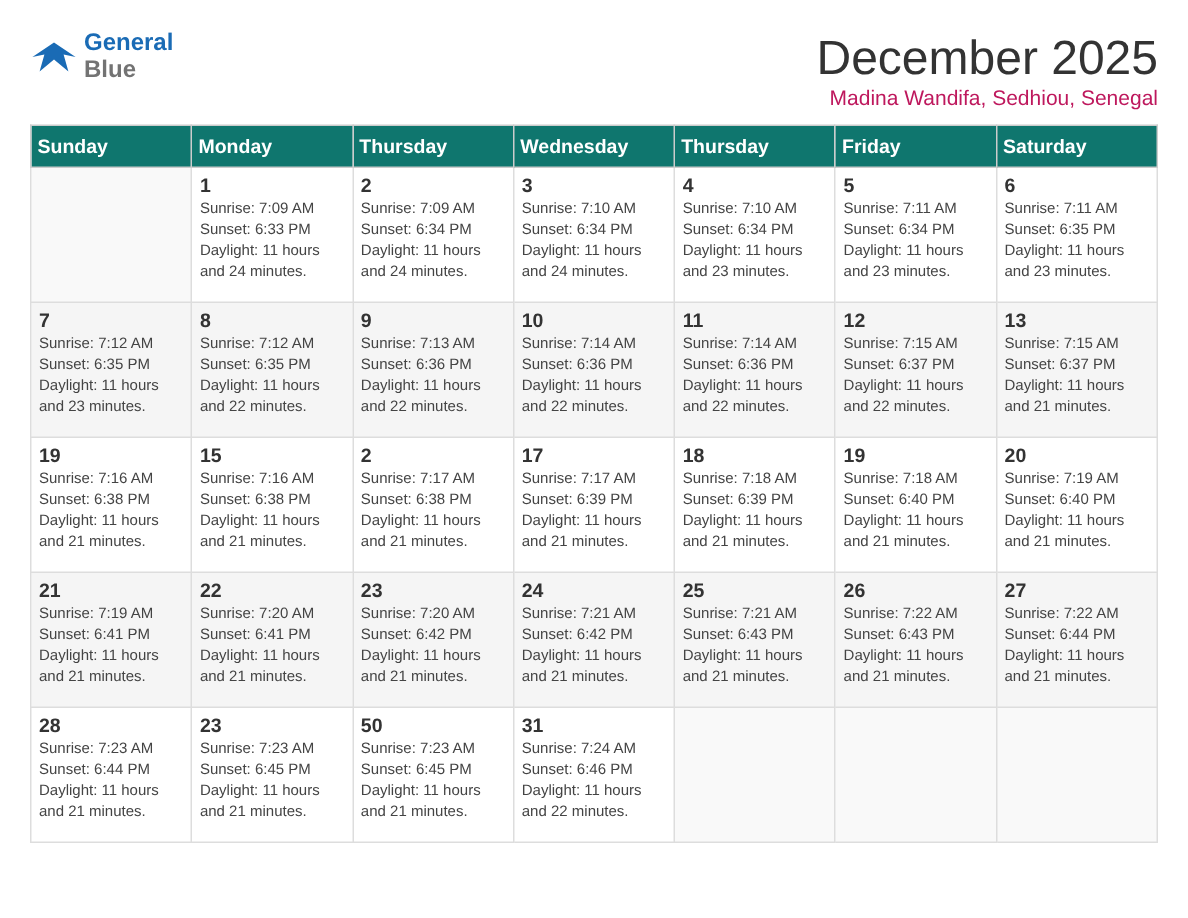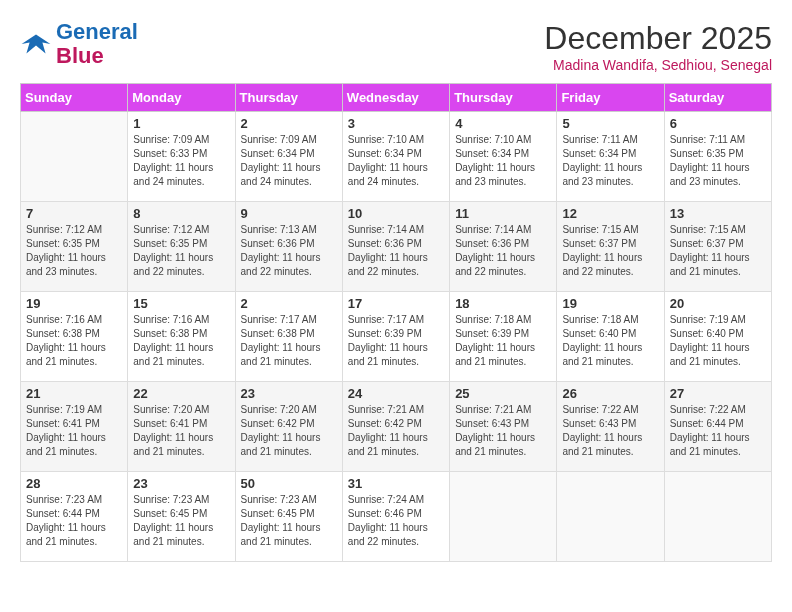--- a/index.html
+++ b/index.html
@@ -15,21 +15,21 @@
       justify-content: space-between;
       align-items: flex-start;
       margin-bottom: 10px;
     }
     .logo {
       display: flex;
       align-items: center;
       gap: 4px;
     }
     .logo-text {
-      font-size: 22px;
+      font-size: 16px;
       font-weight: bold;
       color: #333;
       line-height: 1.1;
     }
     .logo-text span {
       color: #1a6bb5;
     }
     .logo-bird {
       width: 32px;
       height: 32px;
@@ -45,21 +45,21 @@
     .location {
       font-size: 14px;
       color: #be185d;
     }
     table {
       width: 100%;
       border-collapse: collapse;
       table-layout: fixed;
     }
     th {
-      background-color: #d946ef;
+      background-color: #0f766e;
       color: #fff;
       padding: 6px 4px;
       font-size: 13px;
       font-weight: bold;
       text-align: left;
       border: 1px solid #ccc;
     }
     td {
       border: 1px solid #ddd;
       vertical-align: top;
@@ -92,21 +92,21 @@
 </head>
 <body>
 
 <div class="header">
   <div class="logo">
     <svg class="logo-bird" viewBox="0 0 40 40">
       <polygon points="20,8 38,20 28,18 32,32 20,22 8,32 12,18 2,20" fill="#1a6bb5"></polygon>
     </svg>
     <div class="logo-text">
       <div><span>General</span></div>
-      <div style="color:#be185d">Blue</div>
+      <div style="color:#737373">Blue</div>
     </div>
   </div>
   <div class="title-block">
     <div class="month-title">December 2025</div>
     <div class="location">Madina Wandifa, Sedhiou, Senegal</div>
   </div>
 </div>
 
 <table>
   <thead>

